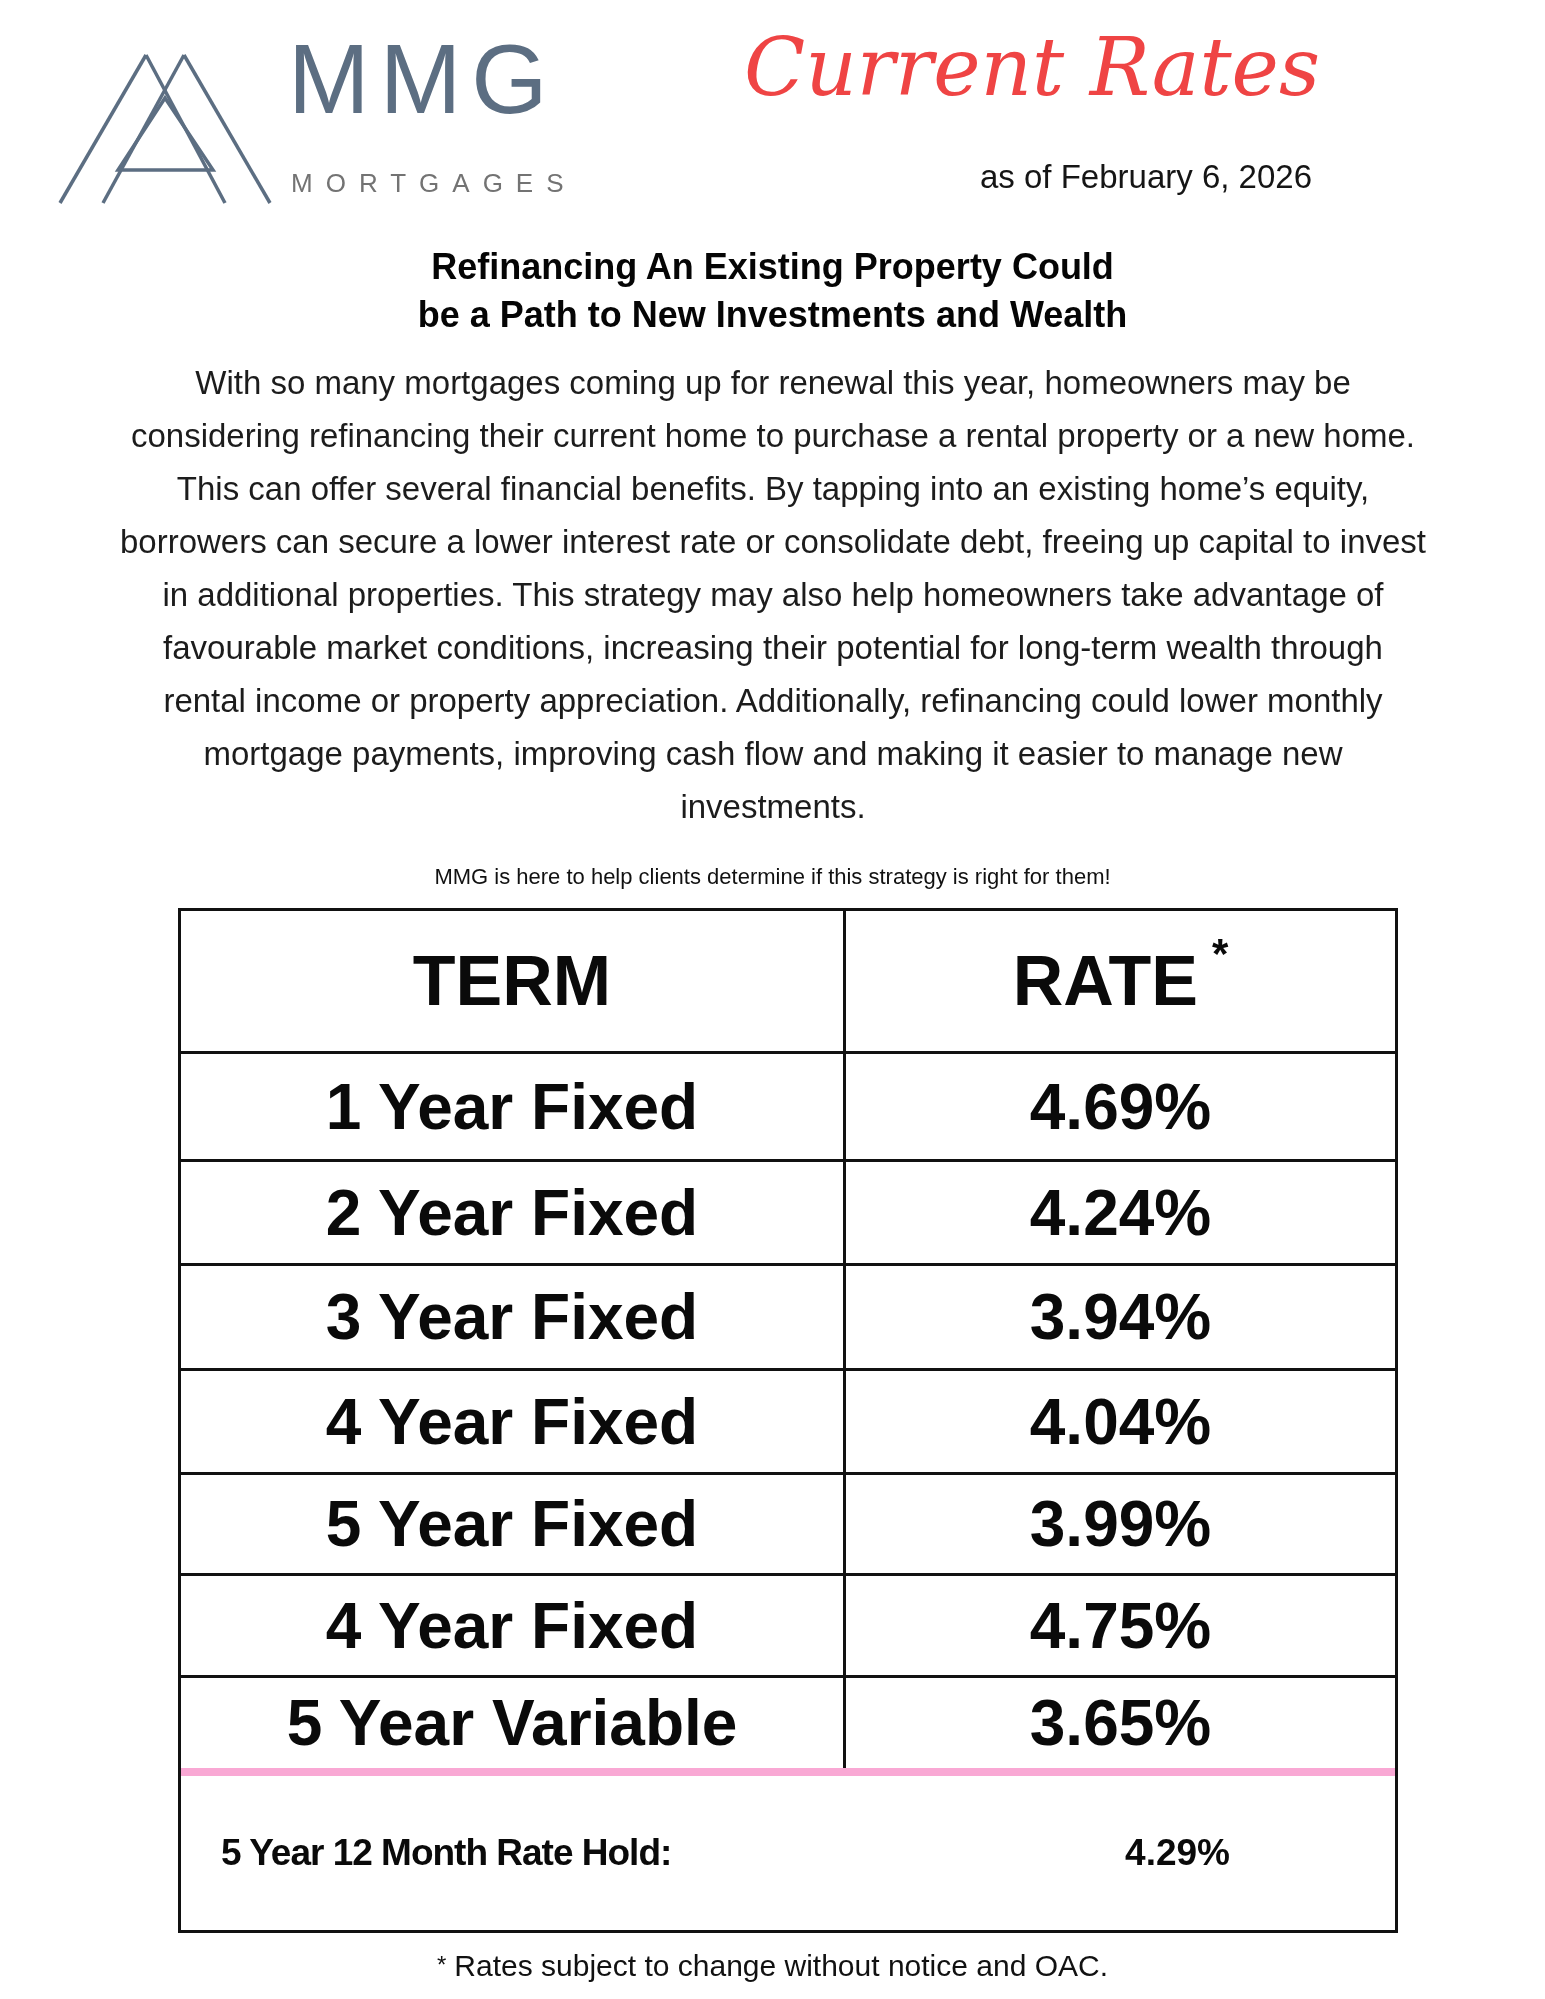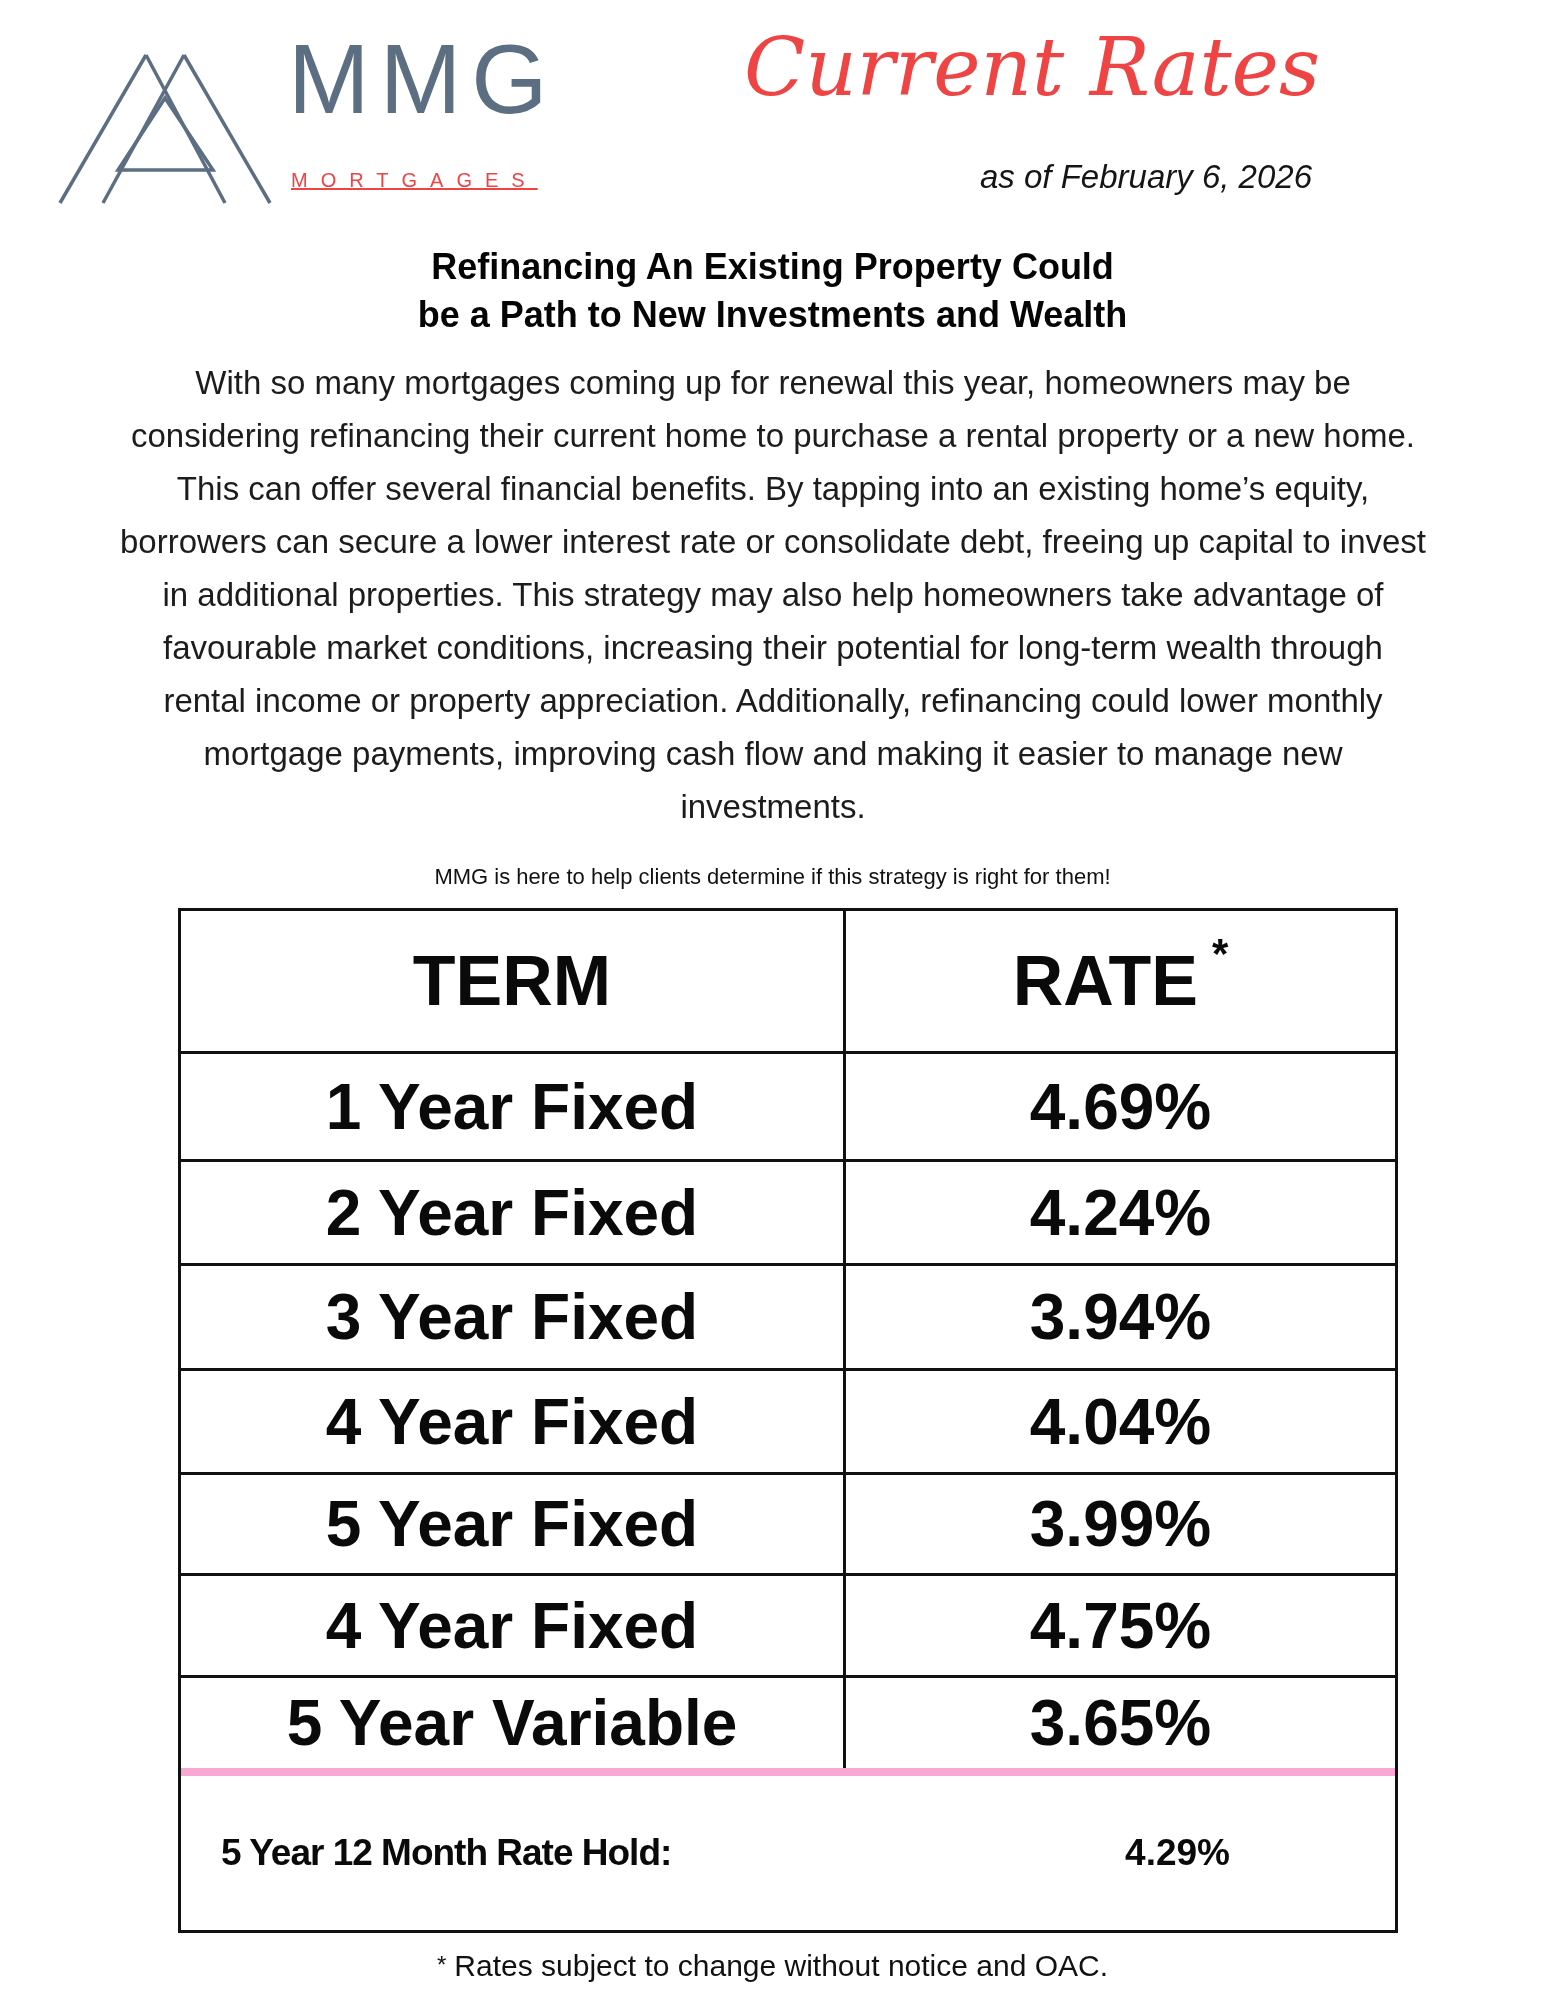--- a/index.html
+++ b/index.html
@@ -13,32 +13,32 @@
   }
   
   .logo{position:absolute;left:52px;top:40px;width:226px;height:168px;}
   .brand-name{
     position:absolute;left:288px;top:30px;
     font-size:98px;font-weight:300;letter-spacing:10px;
     color:#5c6e82;line-height:1;
   }
   .brand-tagline{
     position:absolute;left:291px;top:170px;
-    font-size:20px;font-weight:400;letter-spacing:13px;
-    color:#ef4444;line-height:1;text-decoration:underline;
+    font-size:26px;font-weight:400;letter-spacing:13px;
+    color:#737373;line-height:1;
   }
   .rates-title{
     position:absolute;left:732px;top:22px;width:600px;
     text-align:center;
     font-family:"DejaVu Serif",serif;font-style:italic;font-weight:500;
     font-size:80px;line-height:1.15;color:#ef4444;
   }
   .rates-date{
     position:absolute;left:946px;top:158px;width:400px;
-    text-align:center;font-size:33px;color:#151515;font-style:italic;
+    text-align:center;font-size:33px;color:#151515;
   }
   
   .article-heading{
     position:absolute;left:0;top:243px;width:100%;
     text-align:center;font-weight:700;font-size:36px;line-height:48px;
     color:#050505;
   }
   .article-body{
     position:absolute;left:118px;top:356px;width:1310px;
     text-align:center;font-size:33px;line-height:53px;

